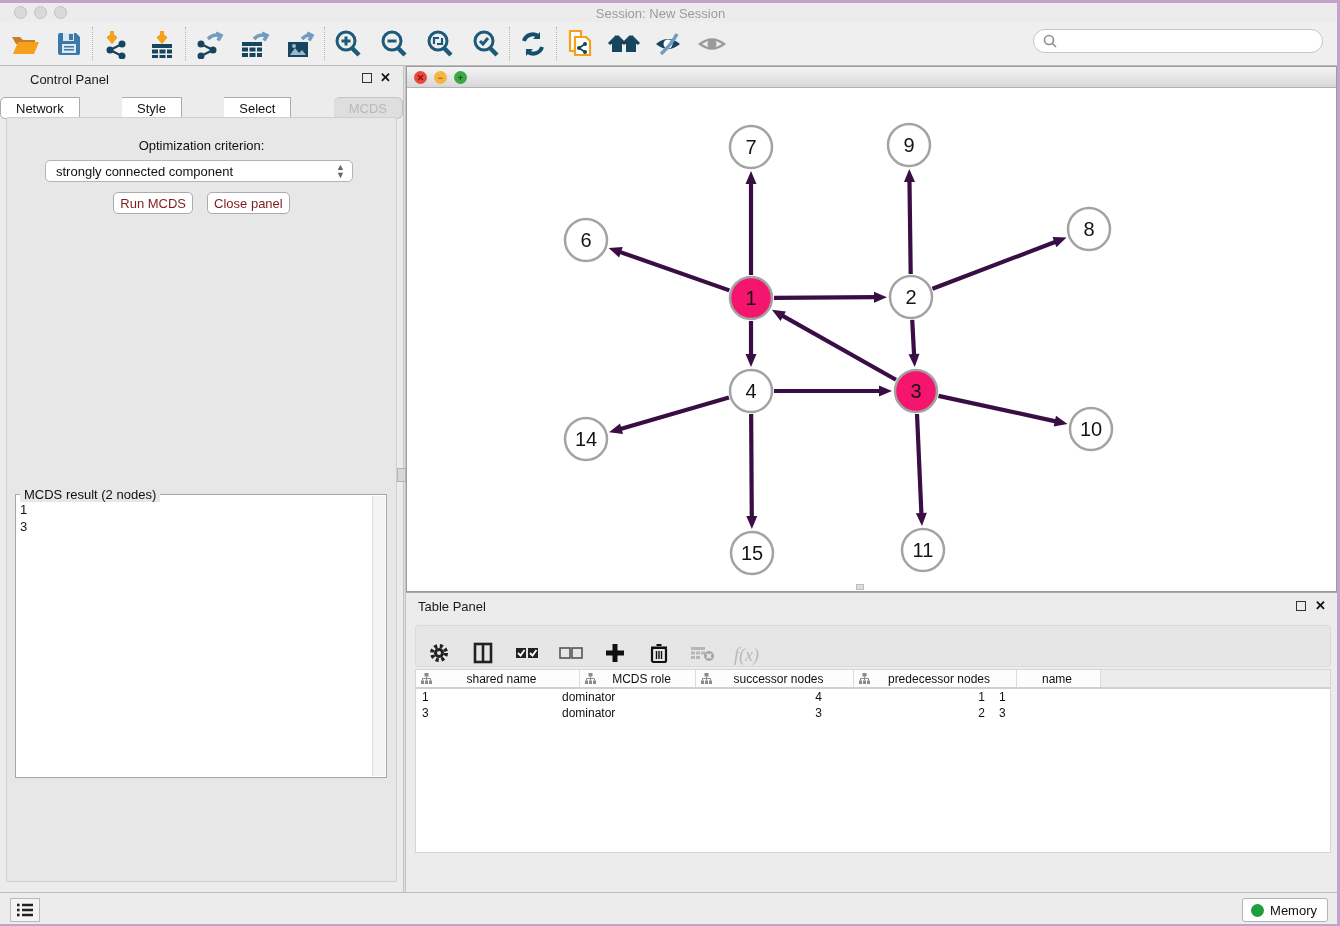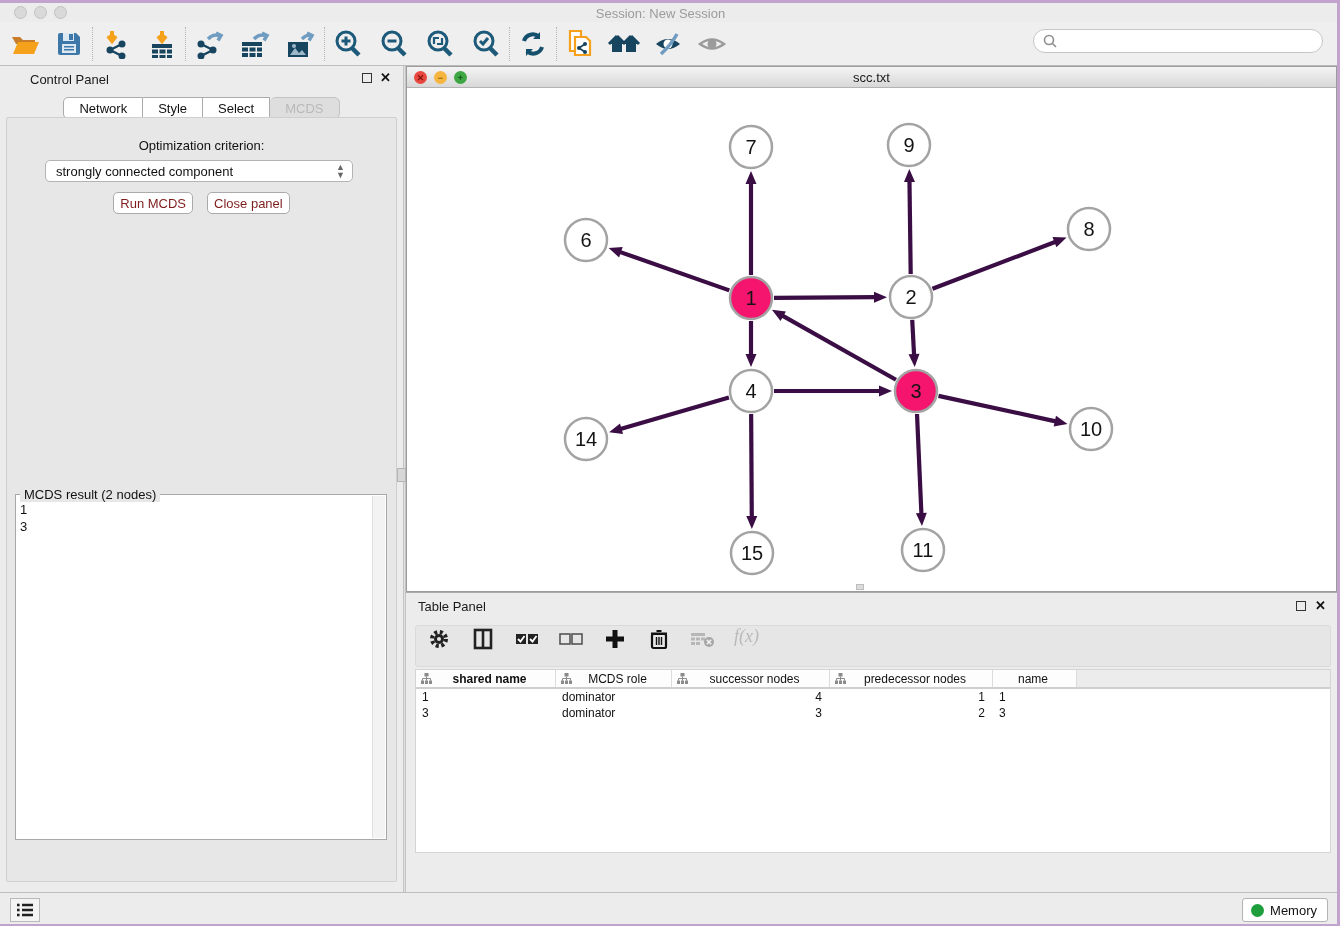--- a/index.html
+++ b/index.html
@@ -22,38 +22,38 @@
   .searchbox { position:absolute; right:14px; top:7px; width:290px; height:24px; background:#fff;
                border:1px solid #c6c6c6; border-radius:13px; display:flex; align-items:center; padding-left:9px; }
   .searchbox input { border:none; outline:none; flex:1; font-size:13px; background:transparent; margin-left:5px; }
 
   
   .control-panel { position:absolute; left:0; top:66px; width:403px; height:826px; background:#ececec; }
   .panel-head { position:absolute; left:14px; top:6px; font-size:13px; color:#1a1a1a;margin-left:16px; }
   .panel-btns { position:absolute; right:12px; top:7px; display:flex; gap:8px; align-items:center; }
   .float-ico { width:10px; height:10px; border:1.6px solid #333; display:inline-block; }
   .close-ico { font-size:13px; font-weight:bold; color:#111; line-height:10px; }
-  .tabs-row { position:absolute; left:0; width:100%; display:flex; justify-content:center; }
+  .tabs-row { position:absolute; left:0; width:100%; display:flex; justify-content:space-between; }
   .cp-tabs { top:31px; }
   .tab-btn { height:22px; padding:0 15px; font-size:13px; background:#fff; border:1px solid #ababab;
              border-left:none; color:#111; display:flex; align-items:center; }
   .tab-btn:first-child { border-left:1px solid #ababab; border-radius:5px 0 0 5px; }
   .tab-btn:last-child { border-radius:0 5px 5px 0; }
   .tab-btn.sel-disabled { background:#dedede; color:#b9b9b9; border-color:#c3c3c3; border-radius:6px; }
   .cp-box { position:absolute; left:6px; top:51px; width:391px; height:765px; background:#e7e7e7;
             border:1px solid #cfcfcf; border-radius:2px; }
   .opt-label { position:absolute; left:0; width:100%; top:20px; text-align:center; font-size:13px; color:#111; }
   .dropdown { position:absolute; left:38px; top:42px; width:308px; height:22px; background:#fff;
               border:1px solid #b4b4b4; border-radius:5px; font-size:13px; display:flex; align-items:center;
               padding:0 22px 0 10px; color:#111; }
   .dd-arrows { position:absolute; right:7px; top:2px; font-size:9px; color:#666; line-height:8px; text-align:center; }
   .cp-buttons { position:absolute; left:0; top:74px; width:100%; display:flex; justify-content:center; gap:14px; }
   .push-btn { height:22px; padding:0 6px; font-size:13px; background:#fff; border:1px solid #ababab;
               border-radius:5px; color:#7f1d1d; display:flex; align-items:center; }
-  .result-box { position:absolute; left:8px; top:376px; width:372px; height:346px; border:1px solid #a8a8a8;
+  .result-box { position:absolute; left:8px; top:376px; width:372px; height:284px; border:1px solid #a8a8a8;
                 background:#fff; }
   .result-legend { position:absolute; left:4px; top:-8px; background:#e7e7e7; padding:0 4px; font-size:13px; color:#111; }
   .result-lines { position:absolute; left:4px; top:6px; right:16px; bottom:2px; font-size:13px; color:#111;
                   line-height:17px; overflow:hidden; }
   .result-scroll { position:absolute; right:1px; top:1px; width:13px; bottom:1px; background:#f3f3f3;
                    border-left:1px solid #e0e0e0; }
 
   
   .v-divider { position:absolute; left:403px; top:66px; width:3px; height:826px; background:#e0e0e0;
                border-left:1px solid #c4c4c4; border-right:1px solid #c4c4c4; }
@@ -71,21 +71,21 @@
   .net-canvas { position:absolute; left:0; top:21px; width:929px; height:503px; background:#fff; }
   .net-handle { position:absolute; left:449px; bottom:1px; width:8px; height:6px; background:#dcdcdc;
                 border:1px solid #bdbdbd; }
 
   
   .table-panel { position:absolute; left:406px; top:592px; width:934px; height:300px; background:#ececec;
                  border-top:1px solid #aaa; }
   .tp-head { position:absolute; left:12px; top:6px; font-size:13px; color:#1a1a1a; }
   .tp-btns { position:absolute; right:14px; top:8px; display:flex; gap:9px; align-items:center; }
   .tp-toolbar { position:absolute; left:9px; top:32px; width:916px; height:42px; background:#e6e6e6;
-                border:1px solid #dadada; border-radius:3px; display:flex; align-items:flex-start; padding-left:10px; gap:18px; }
+                border:1px solid #dadada; border-radius:3px; display:flex; align-items:flex-end; padding-left:10px; gap:18px; }
   .tp-tool { width:26px; height:26px; display:flex; align-items:center; justify-content:center; }
   .fx-label { font-family:"Liberation Serif", serif; font-style:italic; font-size:18px; color:#b9b9b9; }
   .grid-table { position:absolute; left:9px; top:76px; width:916px; height:184px; background:#fff;
                 border:1px solid #d5d5d5; overflow:hidden; }
   .gt-header { display:flex; height:19px; border-bottom:2px solid #cfcfcf; background:#fdfdfd; }
   .gt-hcell { display:flex; align-items:center; border-right:1px solid #dcdcdc; font-size:12px; color:#111;
               padding-left:5px; position:relative; }
   .gt-hcell .hlabel { flex:1; text-align:center; padding-right:8px; }
   .gt-hfill { flex:1; background:#ececec; }
   .gt-row { display:flex; height:16px; font-size:12px; color:#111; }
@@ -299,21 +299,20 @@
   </div>
 
   <div class="v-divider"></div>
   <div class="v-handle"></div>
 
   <div class="net-window">
     <div class="net-titlebar">
       <span class="traffic" style="left:7px;background:#e8483f;color:#7e120c">✕</span>
       <span class="traffic" style="left:27px;background:#f6b53e;color:#8c6210">−</span>
       <span class="traffic" style="left:47px;background:#3fa644;color:#135c17">+</span>
-      <div class="net-title">scc.txt</div>
     </div>
     <svg class="net-canvas" id="graph-svg" viewBox="0 0 929 503">
         <line x1="344" y1="187" x2="344" y2="94" stroke="#3a0e44" stroke-width="4.2"></line>
         <polygon points="344,83 349.5,96 338.5,96" fill="#3a0e44"></polygon>
         <line x1="322.3015285768616" y1="202.3726585300483" x2="212.01941303521068" y2="163.60682397601346" stroke="#3a0e44" stroke-width="4.2"></line>
         <polygon points="201.64188322414446,159.9589650121235 215.73016611916768,159.08130615482398 212.08230715527776,169.4588359658902" fill="#3a0e44"></polygon>
         <line x1="366.99955079441025" y1="209.85625280753493" x2="469.0006835737235" y2="209.2187457276642" stroke="#3a0e44" stroke-width="4.2"></line>
         <polygon points="480.0004687362675,209.1499970703983 467.0350969637121,214.73113806480276 466.96634830644615,203.7313529022587" fill="#3a0e44"></polygon>
         <line x1="344" y1="233" x2="344" y2="268" stroke="#3a0e44" stroke-width="4.2"></line>
         <polygon points="344,279 338.5,266 349.5,266" fill="#3a0e44"></polygon>
@@ -420,21 +419,21 @@
               <rect x="6" y="12" width="4" height="3"></rect>
             </g>
             <circle cx="19" cy="12" r="5" fill="#6a6a6a"></circle>
             <path d="M16.8 9.8 l4.4 4.4 M21.2 9.8 l-4.4 4.4" stroke="#fff" stroke-width="1.6"></path>
           </svg>
       </span>
       <span class="fx-label">f(x)</span>
     </div>
     <div class="grid-table">
       <div class="gt-header" id="gt-header">
-          <div class="gt-hcell" style="width: 140px; font-weight: bold;">
+          <div class="gt-hcell" style="width: 164px;">
             <svg width="11" height="11">
               <rect x="3.5" y="0" width="4" height="3.5" fill="#8a8a8a"></rect>
               <path d="M5.5 3.5 v2 M1.5 5.5 h8 M1.5 5.5 v2 M5.5 5.5 v2 M9.5 5.5 v2" stroke="#8a8a8a" stroke-width="1"></path>
               <rect x="0" y="7.5" width="3" height="3.5" fill="#8a8a8a"></rect>
               <rect x="4" y="7.5" width="3" height="3.5" fill="#8a8a8a"></rect>
               <rect x="8" y="7.5" width="3" height="3.5" fill="#8a8a8a"></rect>
             </svg>
             <span class="hlabel">shared name</span>
           </div>
           <div class="gt-hcell" style="width: 116px;">

